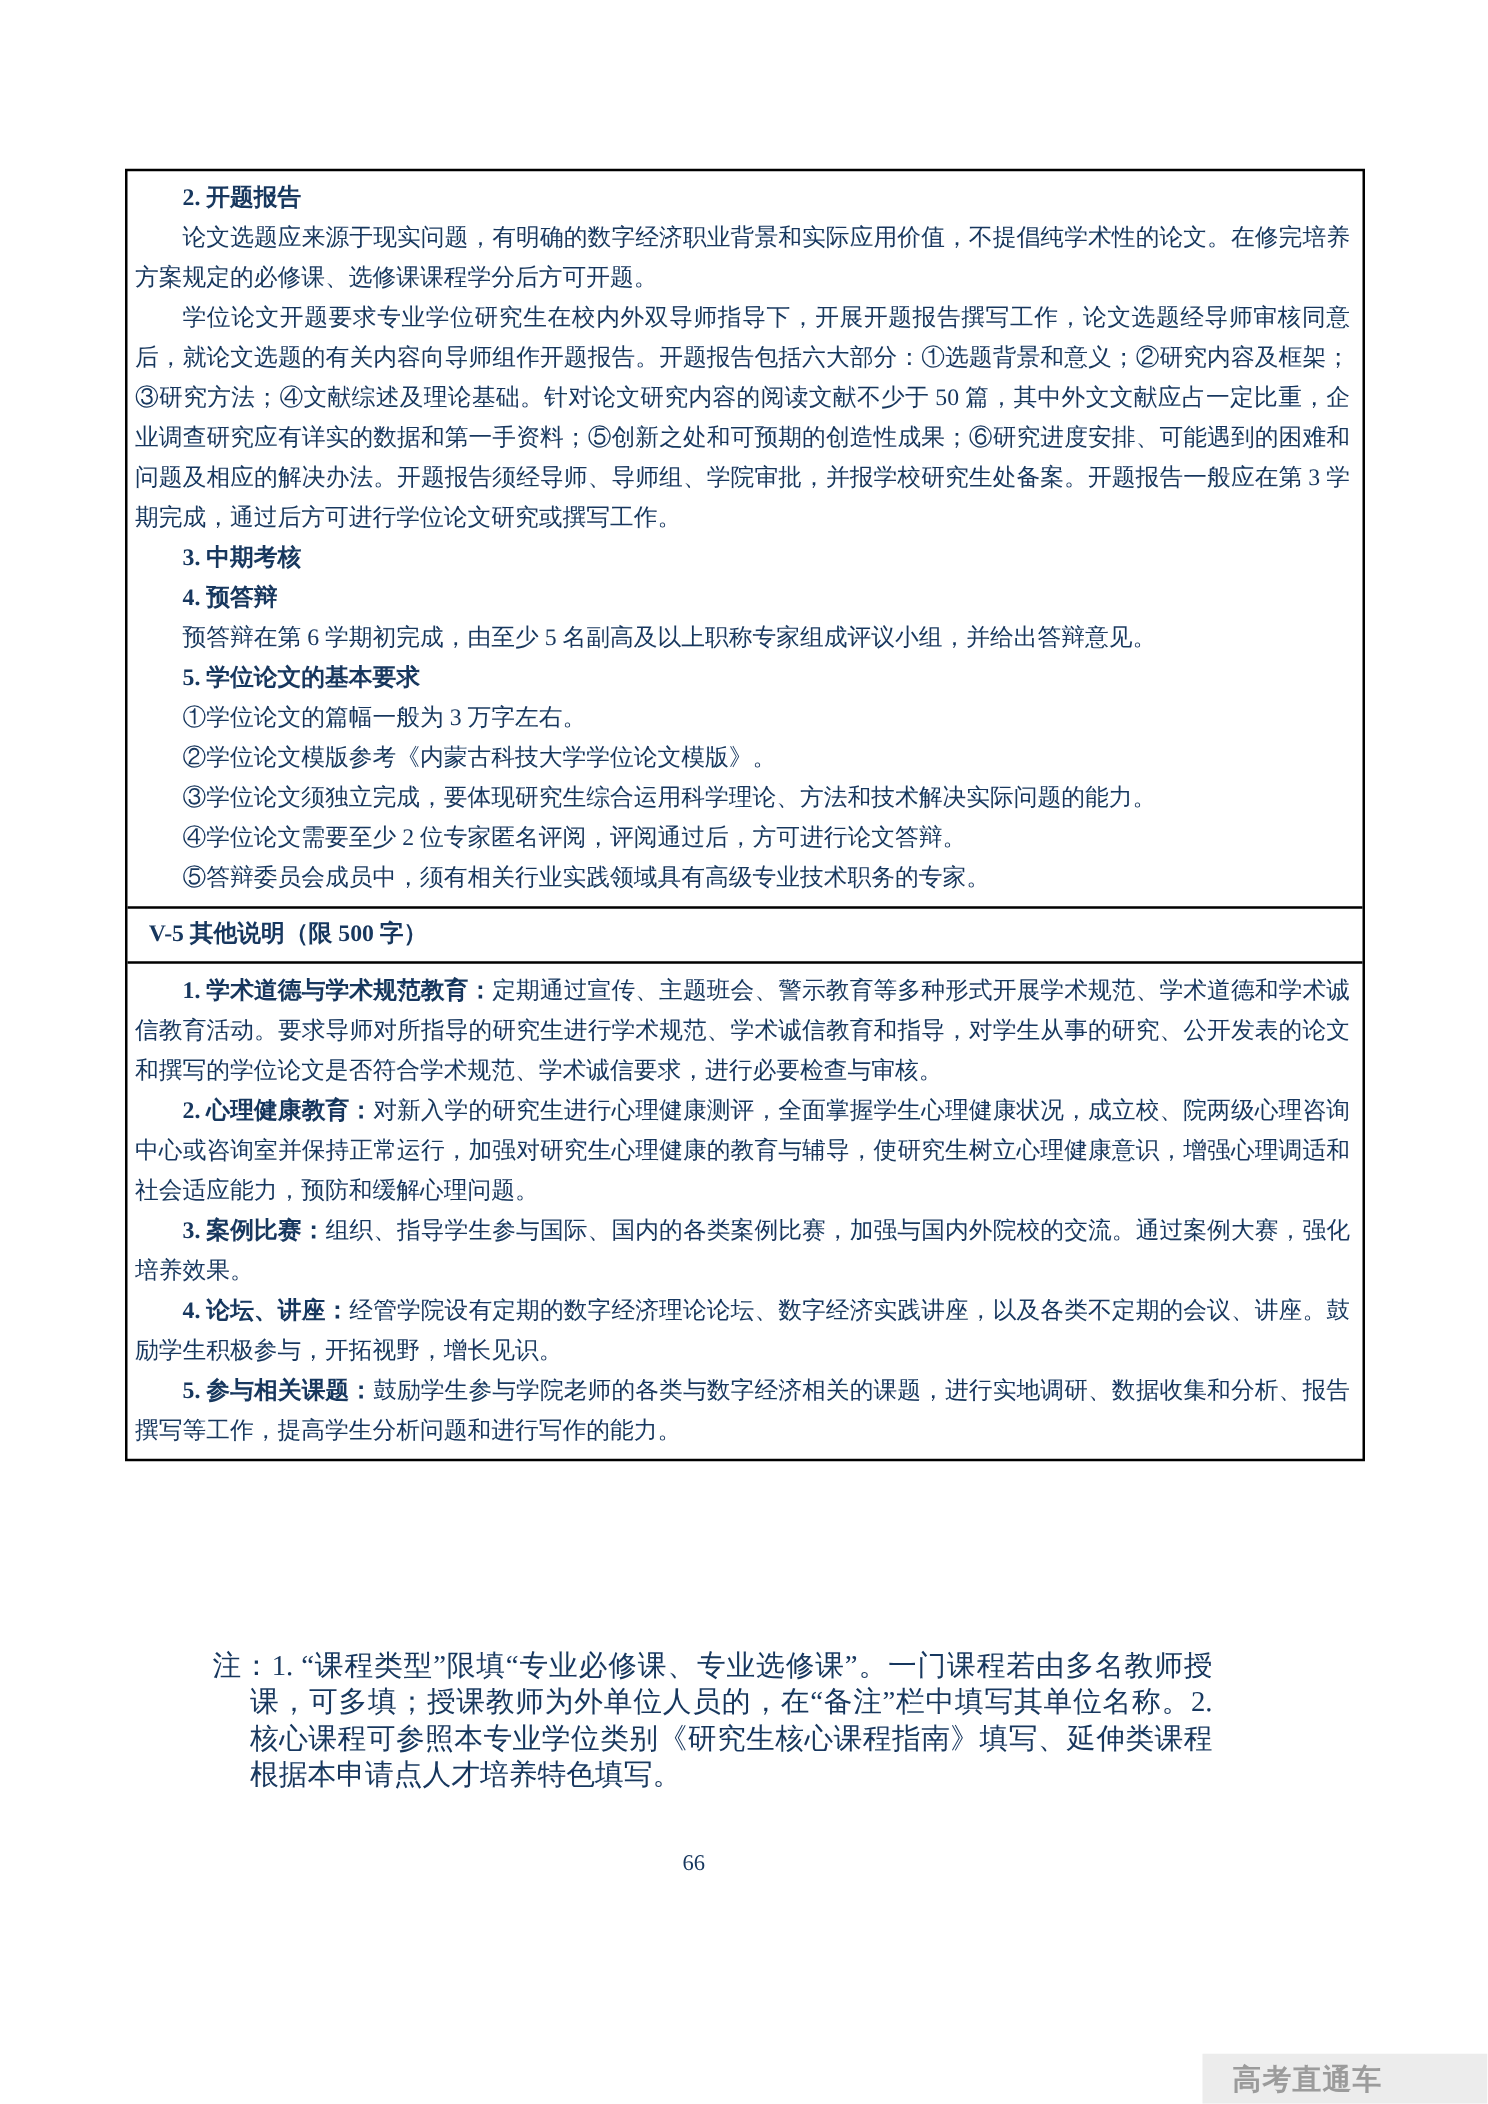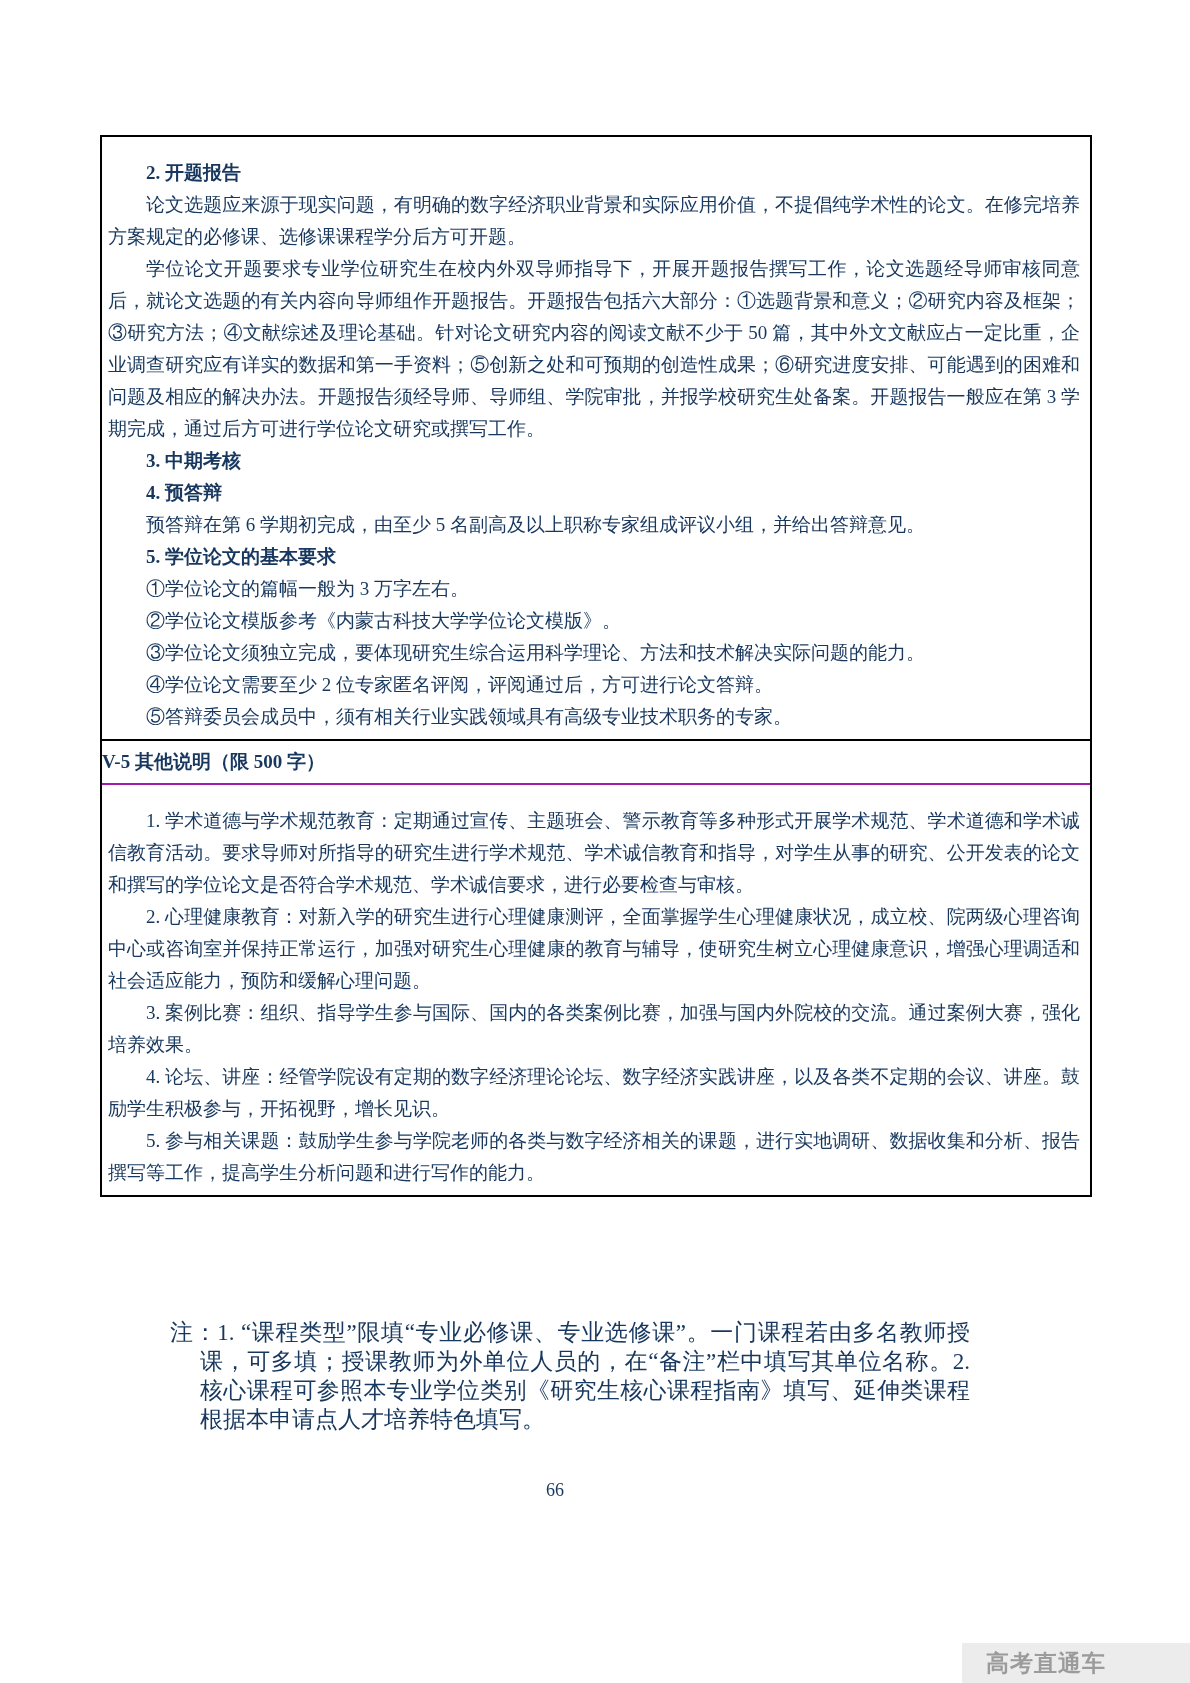--- a/index.html
+++ b/index.html
@@ -17,46 +17,46 @@
   .doc-table {
     position: absolute;
     left: 100px;
     top: 135px;
     width: 992px;
     border: 2px solid #000;
     box-sizing: border-box;
     background: #fff;
   }
   .cell {
-    padding: 20px 10px 6px 6px;
+    padding: 6px 10px 6px 6px;
     font-size: 19px;
     line-height: 32px;
     text-align: justify;
   }
   .cell p {
     margin: 0;
     text-indent: 2em;
   }
   .cell .heading {
     font-weight: bold;
     text-indent: 2em;
     margin: 0;
   }
   .cell1 {
     border-bottom: 2px solid #000;
   }
   .v5row {
-    border-bottom: 2px solid #a21caf;
+    border-bottom: 2px solid #000000;
     font-size: 19px;
     font-weight: bold;
     line-height: 40px;
-    padding: 1px 0;
+    padding: 1px 17px;
   }
   .cell2 .lead {
-    font-weight: normal;
+    font-weight: bold;
   }
   .note {
     position: absolute;
     left: 170px;
     top: 1318px;
     width: 800px;
     font-size: 23px;
     line-height: 29px;
     padding-left: 30px;
     text-indent: -30px;

